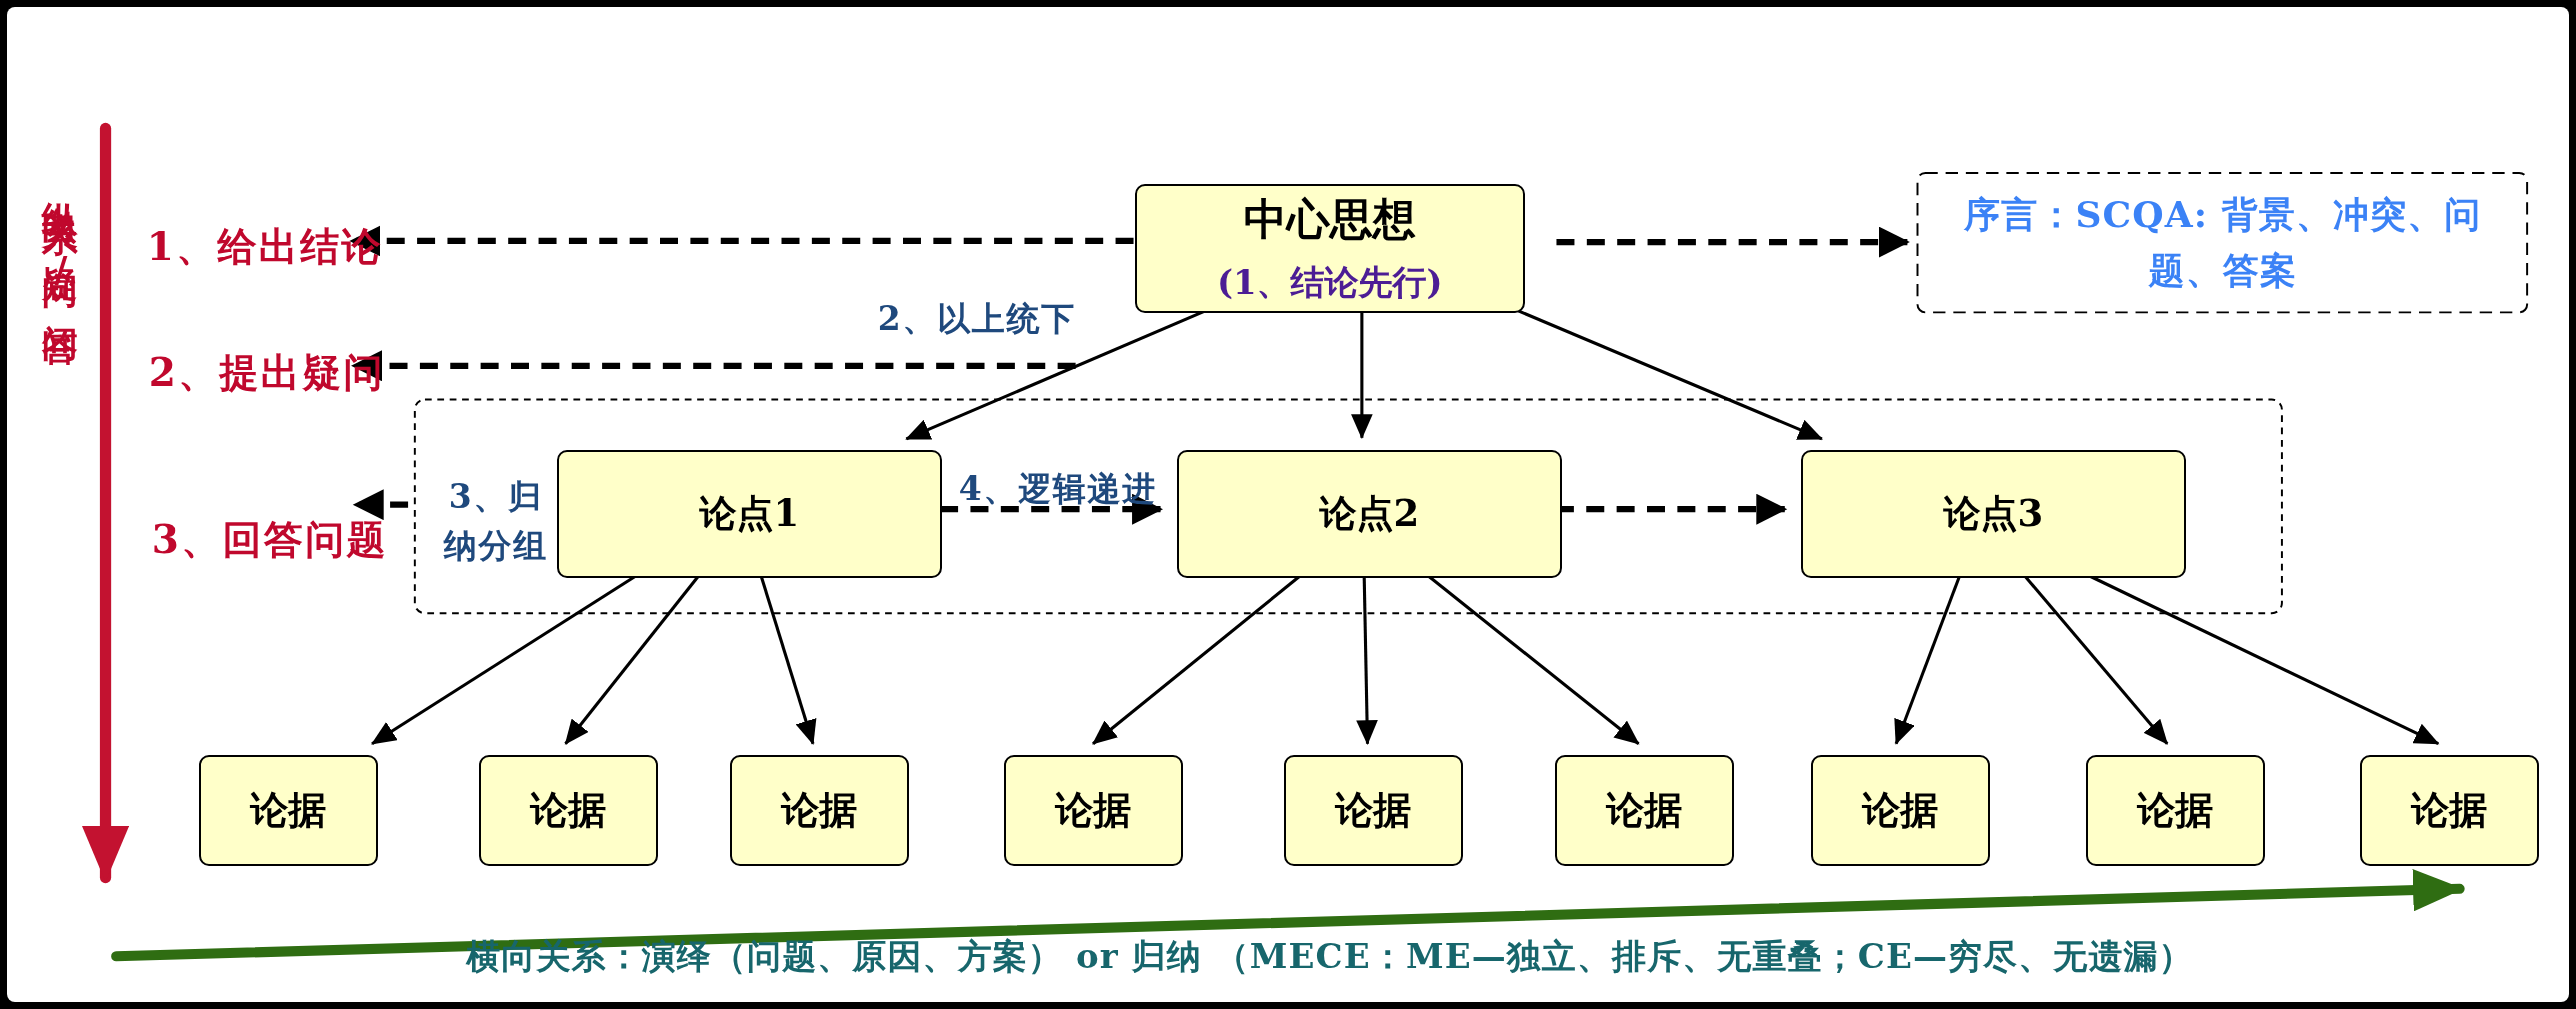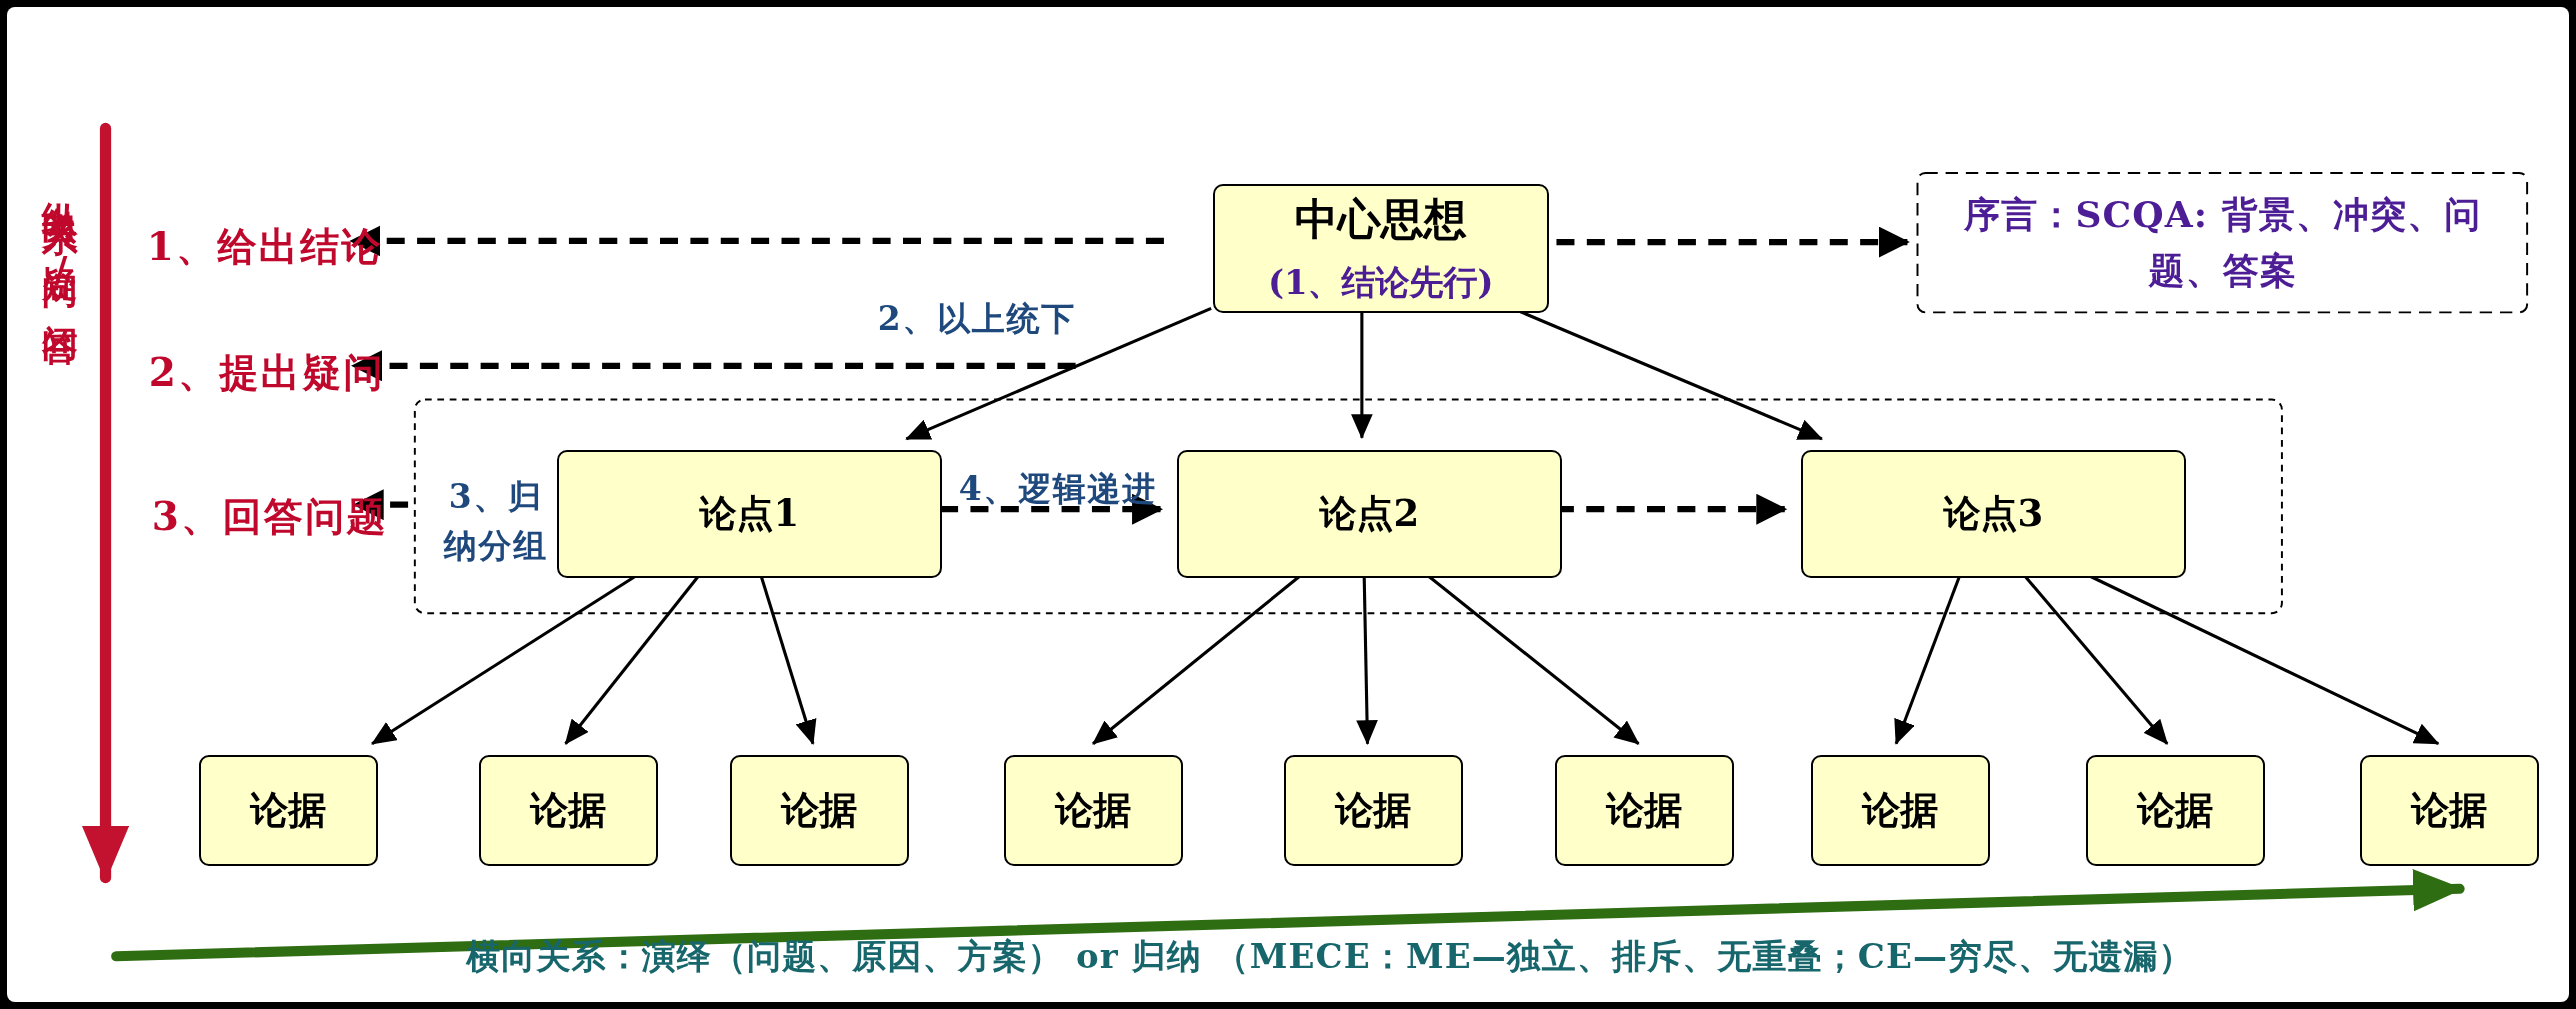--- a/index.html
+++ b/index.html
@@ -27,27 +27,27 @@
     writing-mode:vertical-rl;text-orientation:upright;
     color:#C0082D;font-weight:bold;font-size:36px;letter-spacing:5.6px;
   }
   .ybox{
     box-sizing:border-box;
     background:#FFFFC9;border:2.8px solid #000;border-radius:10px;
     display:flex;flex-direction:column;align-items:center;justify-content:center;
     color:#000;font-weight:bold;text-align:center;
   }
   .ybox .sub{color:#4c1d95;font-size:34px;margin-top:11.3px;font-weight:bold;}
-  .central{left:1206px;top:177px;width:336px;height:129px;font-size:43px;}
+  .central{left:1128px;top:177px;width:390px;height:129px;font-size:43px;}
   .point{width:385px;height:128px;top:443px;font-size:37px;}
   .evid{width:179px;height:111px;top:748px;font-size:38px;}
   .scqa{
     left:1918px;top:173px;width:610px;height:140px;
     display:flex;flex-direction:column;align-items:center;justify-content:center;
-    color:#4c1d95;font-weight:bold;font-size:36px;line-height:1.55;text-align:center;letter-spacing:1.1px;
+    color:#3b82f6;font-weight:bold;font-size:36px;line-height:1.55;text-align:center;letter-spacing:1.1px;
   }
   .rule3{left:418px;top:465px;width:142px;text-align:center;line-height:1.5;white-space:normal;}
   .bottom-note{
     left:0;right:0;top:927px;text-align:center;padding-left:84px;
     color:#17666C;font-weight:bold;font-size:34px;letter-spacing:1.1px;
   }
 </style>
 </head>
 <body>
 
@@ -110,21 +110,21 @@
       <line x1="174" y1="216" x2="174" y2="1548" stroke="#C31230" stroke-width="20" stroke-linecap="round" marker-end="url(#ahRed)"></line>
 
       <line x1="193" y1="1688" x2="4360" y2="1568" stroke="#2F6D12" stroke-width="18" stroke-linecap="round" marker-end="url(#ahGreen)"></line>
     </svg>
 
 
     <div class="abs vert-label">纵向关系：疑问/问答</div>
 
     <div class="abs red-label" style="left:140px;top:213px;">1、给出结论</div>
     <div class="abs red-label" style="left:142px;top:339px;">2、提出疑问</div>
-    <div class="abs red-label" style="left:145px;top:483px;">3、回答问题</div>
+    <div class="abs red-label" style="left:145px;top:506px;">3、回答问题</div>
 
     <div class="abs blue-label" style="left:871px;top:290px;">2、以上统下</div>
     <div class="abs blue-label rule3">
       <span>3、归</span><br>
       <span>纳分组</span>
     </div>
     <div class="abs blue-label" style="left:952px;top:460px;">4、逻辑递进</div>
 
     <div class="abs ybox central">
       <div>中心思想</div>

